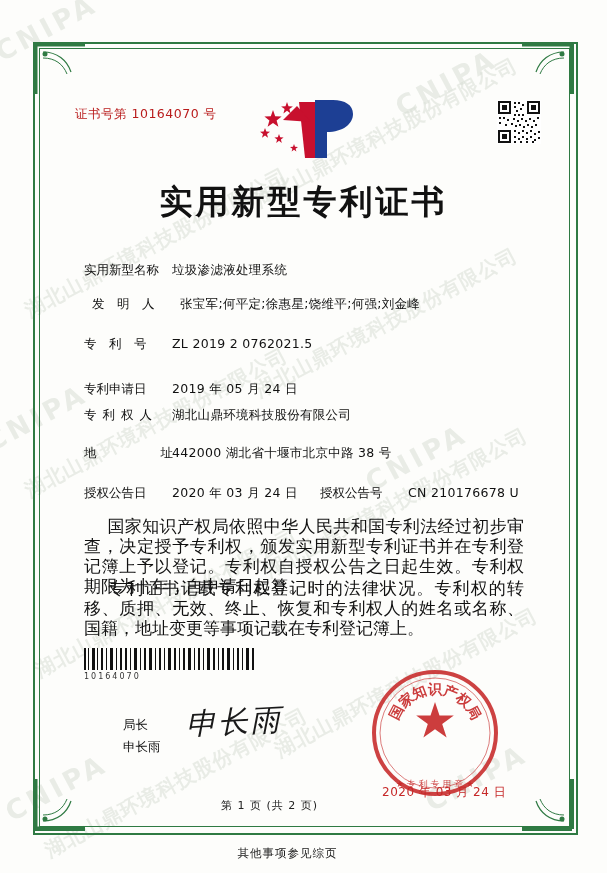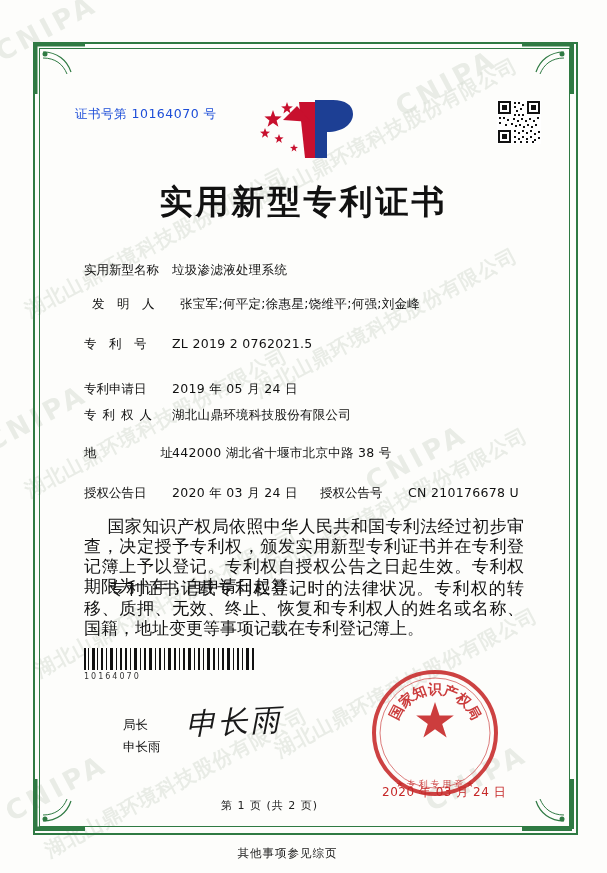--- a/index.html
+++ b/index.html
@@ -74,21 +74,21 @@
   .content {
     position: absolute;
     left: 0; top: 0;
     width: 607px; height: 873px;
     z-index: 5;
   }
   .cert-no {
     position: absolute;
     left: 75px; top: 106px;
     font-size: 12.5px;
-    color: #1d4ed8;
+    color: #b91c1c;
     font-family: "DejaVu Sans", sans-serif;
     letter-spacing: 0.5px;
   }
   .qr {
     position: absolute;
     right: 66px; top: 100px;
     width: 44px; height: 44px;
   }
   .logo {
     position: absolute;

